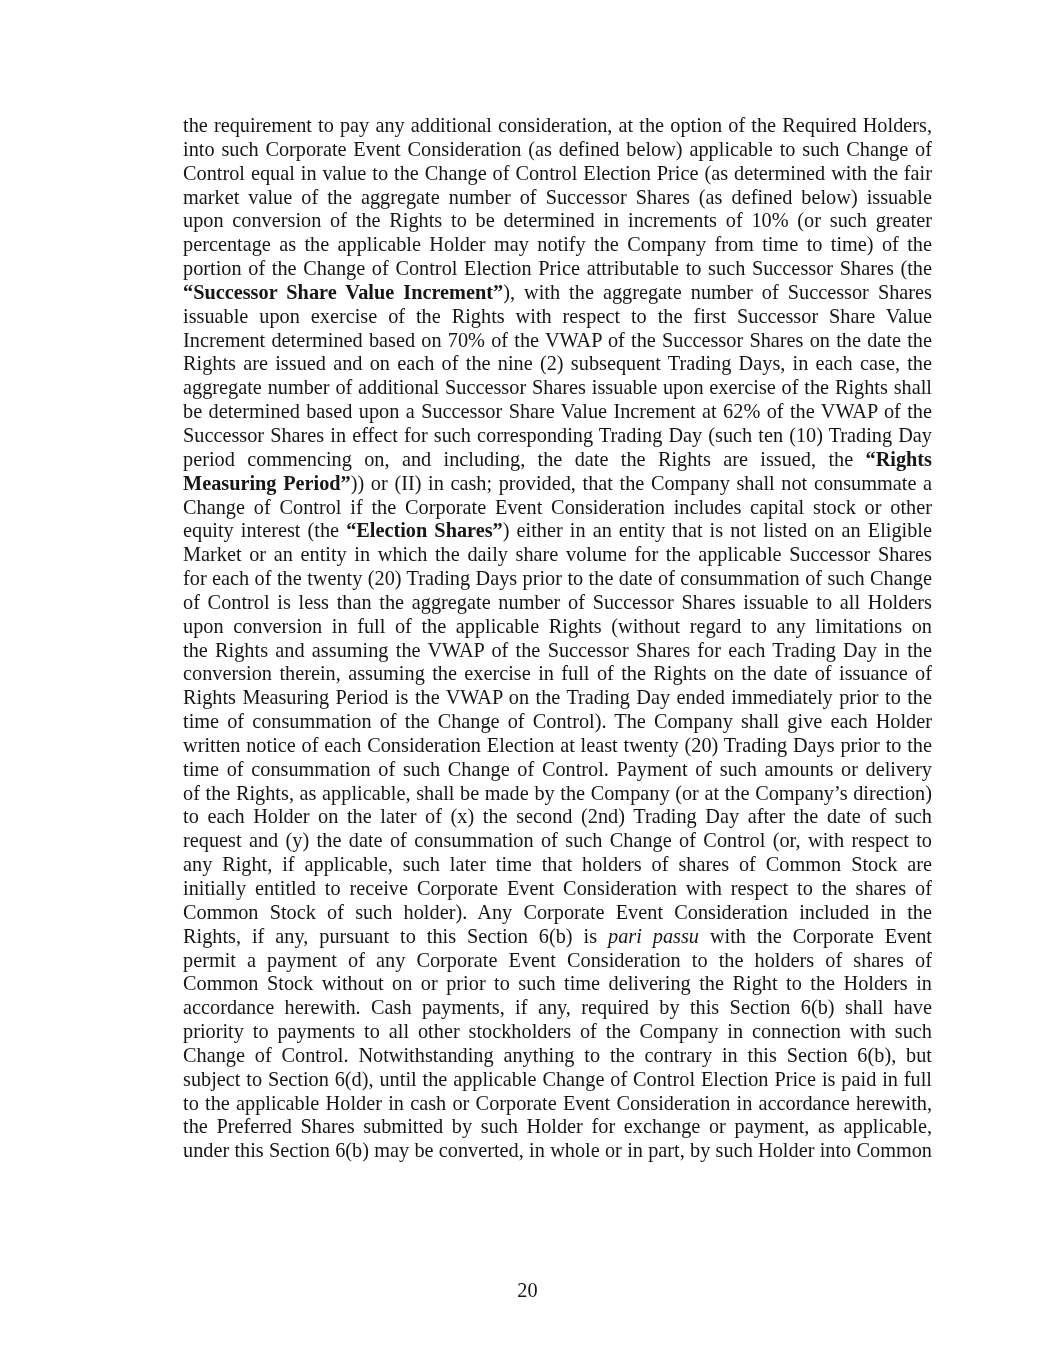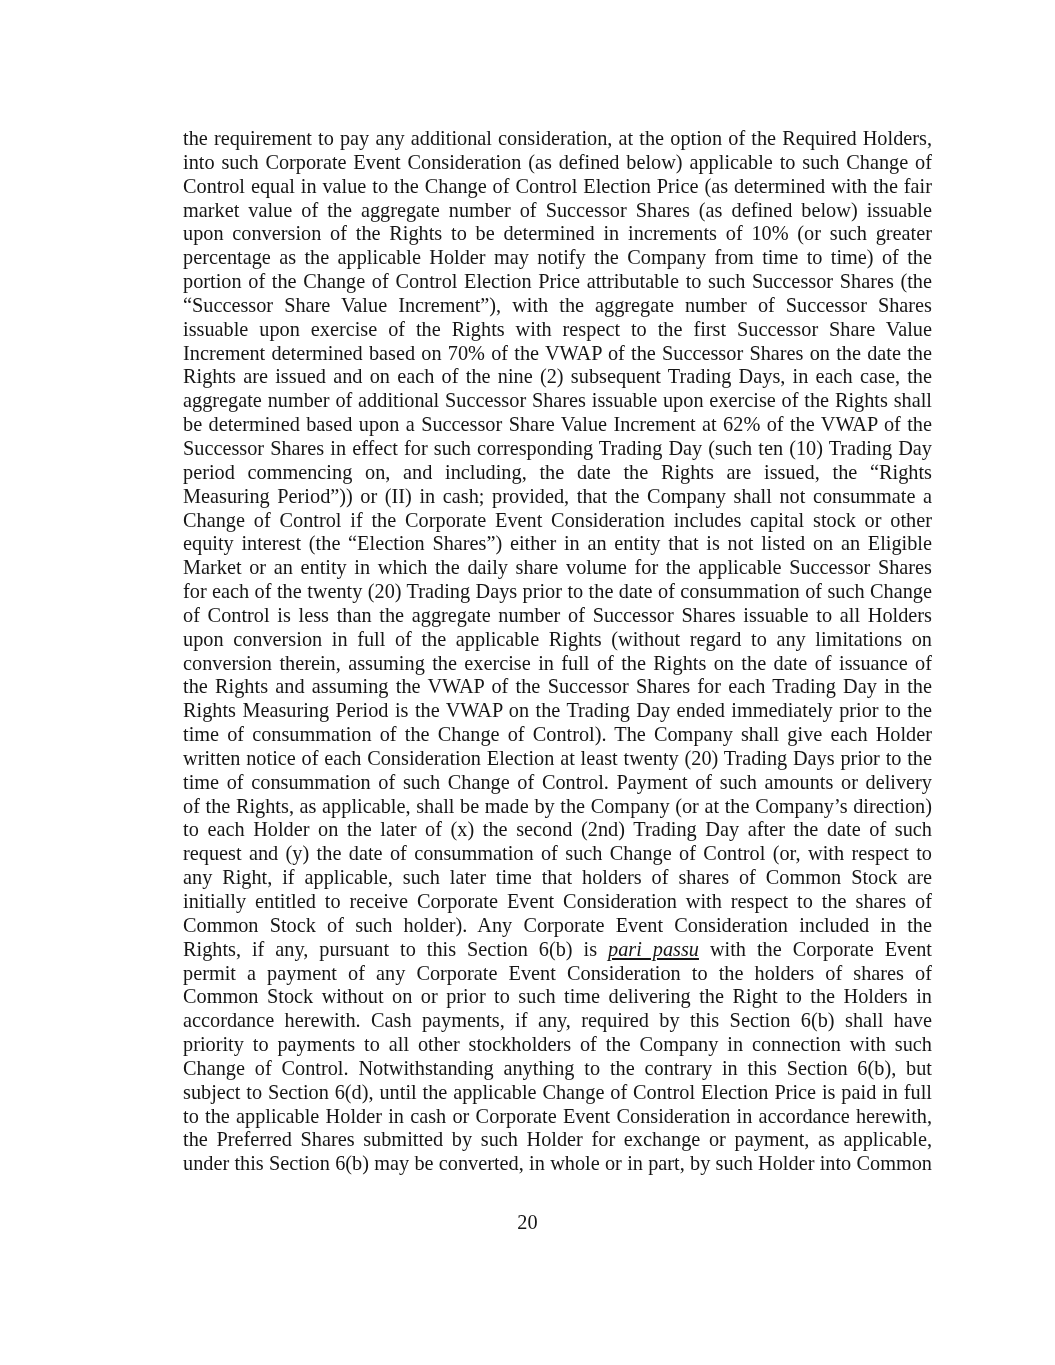--- a/index.html
+++ b/index.html
@@ -13,36 +13,36 @@
     width: 1055px;
     height: 1365px;
     background: #ffffff;
     overflow: hidden;
     font-family: "Liberation Serif", serif;
     color: #161616;
   }
   .textblock {
     position: absolute;
     left: 183px;
-    top: 127px;
+    top: 114px;
     width: 749px;
   }
   .line {
     font-size: 20.3px;
     line-height: 23.85px;
     text-align: justify;
     text-align-last: justify;
     white-space: normal;
   }
-  .line .b { font-weight: normal; }
-  .line .i { font-style: italic; text-decoration: underline; }
+  .line .b { font-weight: bold; }
+  .line .i { font-style: italic; }
   .page-number {
     position: absolute;
     left: 0;
-    top: 1211px;
+    top: 1279px;
     width: 1055px;
     text-align: center;
     font-size: 20.3px;
     line-height: 23.85px;
   }
 </style>
 </head>
 <body>
 
 <div class="page">
@@ -62,22 +62,22 @@
       <div class="line"><span>be determined based upon a Successor Share Value Increment at 62% of the VWAP of the</span></div>
       <div class="line"><span>Successor Shares in effect for such corresponding Trading Day (such ten (10) Trading Day</span></div>
       <div class="line"><span>period commencing on, and including, the date the Rights are issued, the </span><span class="b">“Rights</span></div>
       <div class="line"><span class="b">Measuring Period”</span><span>)) or (II) in cash; provided, that the Company shall not consummate a</span></div>
       <div class="line"><span>Change of Control if the Corporate Event Consideration includes capital stock or other</span></div>
       <div class="line"><span>equity interest (the </span><span class="b">“Election Shares”</span><span>) either in an entity that is not listed on an Eligible</span></div>
       <div class="line"><span>Market or an entity in which the daily share volume for the applicable Successor Shares</span></div>
       <div class="line"><span>for each of the twenty (20) Trading Days prior to the date of consummation of such Change</span></div>
       <div class="line"><span>of Control is less than the aggregate number of Successor Shares issuable to all Holders</span></div>
       <div class="line"><span>upon conversion in full of the applicable Rights (without regard to any limitations on</span></div>
+      <div class="line"><span>the Rights and assuming the VWAP of the Successor Shares for each Trading Day in the</span></div>
       <div class="line"><span>conversion therein, assuming the exercise in full of the Rights on the date of issuance of</span></div>
-      <div class="line"><span>the Rights and assuming the VWAP of the Successor Shares for each Trading Day in the</span></div>
       <div class="line"><span>Rights Measuring Period is the VWAP on the Trading Day ended immediately prior to the</span></div>
       <div class="line"><span>time of consummation of the Change of Control).  The Company shall give each Holder</span></div>
       <div class="line"><span>written notice of each Consideration Election at least twenty (20) Trading Days prior to the</span></div>
       <div class="line"><span>time of consummation of such Change of Control.  Payment of such amounts or delivery</span></div>
       <div class="line"><span>of the Rights, as applicable, shall be made by the Company (or at the Company’s direction)</span></div>
       <div class="line"><span>to each Holder on the later of (x) the second (2nd) Trading Day after the date of such</span></div>
       <div class="line"><span>request and (y) the date of consummation of such Change of Control (or, with respect to</span></div>
       <div class="line"><span>any Right, if applicable, such later time that holders of shares of Common Stock are</span></div>
       <div class="line"><span>initially entitled to receive Corporate Event Consideration with respect to the shares of</span></div>
       <div class="line"><span>Common Stock of such holder).  Any Corporate Event Consideration included in the</span></div>

